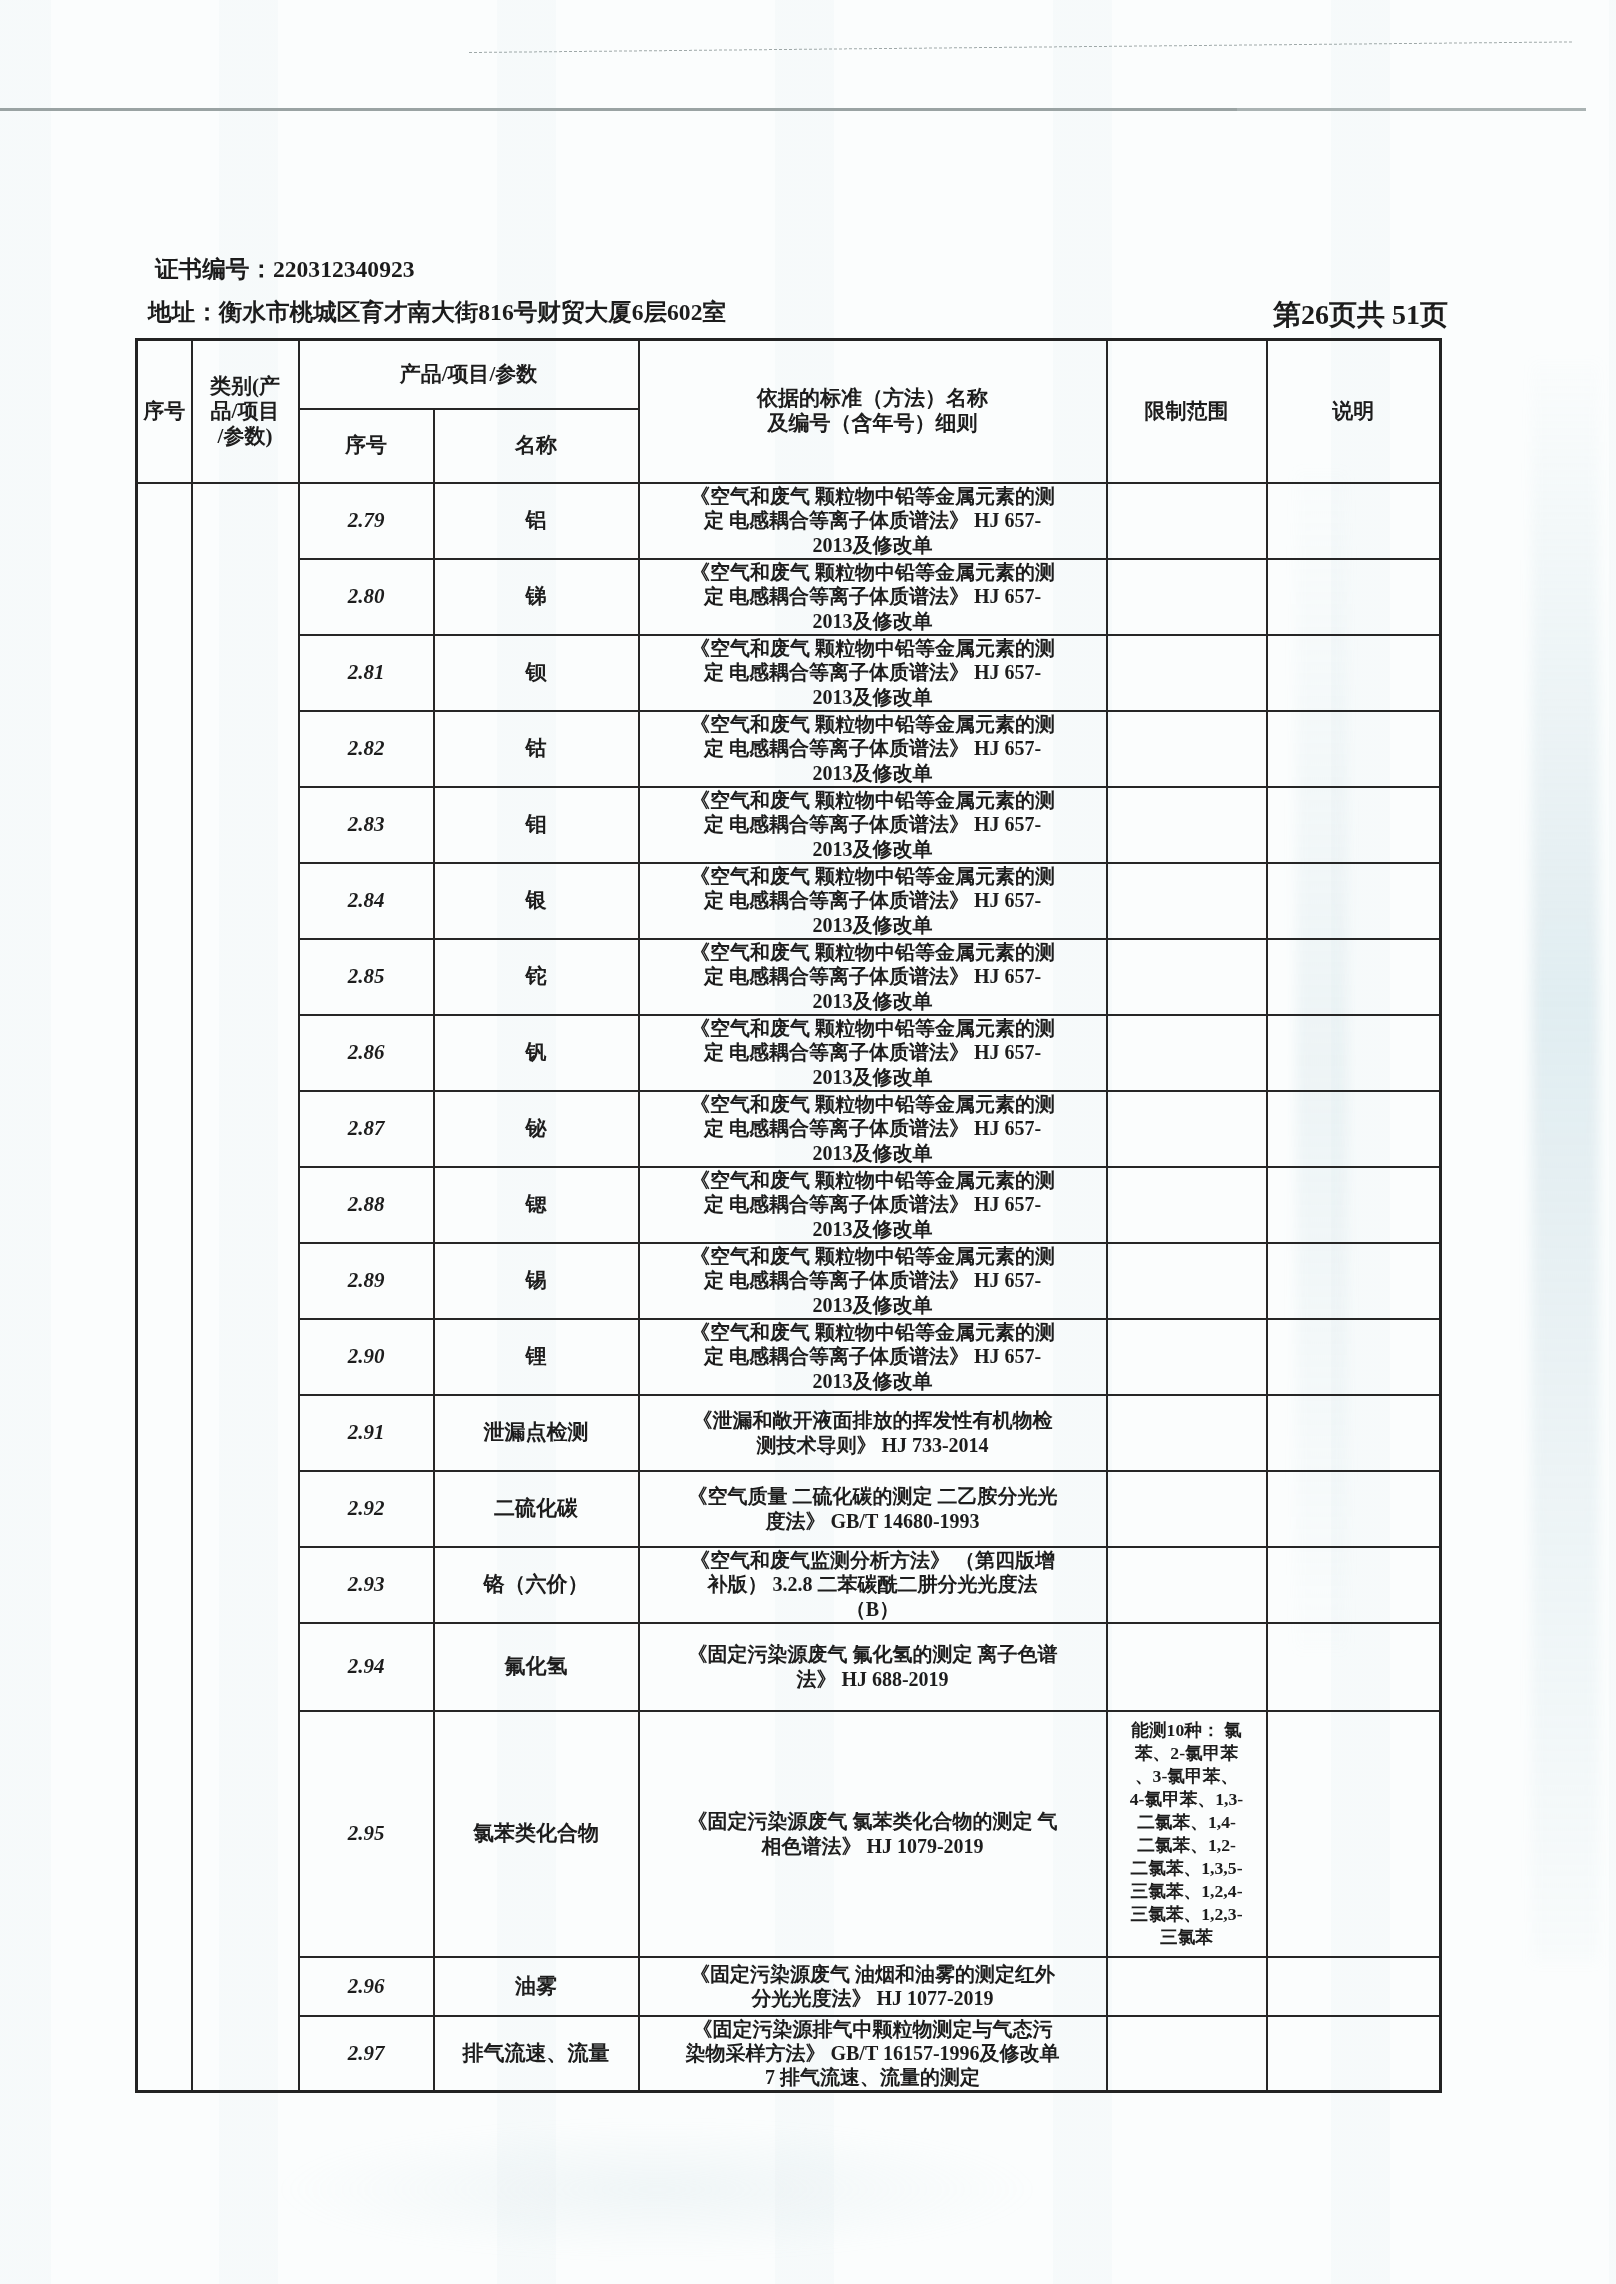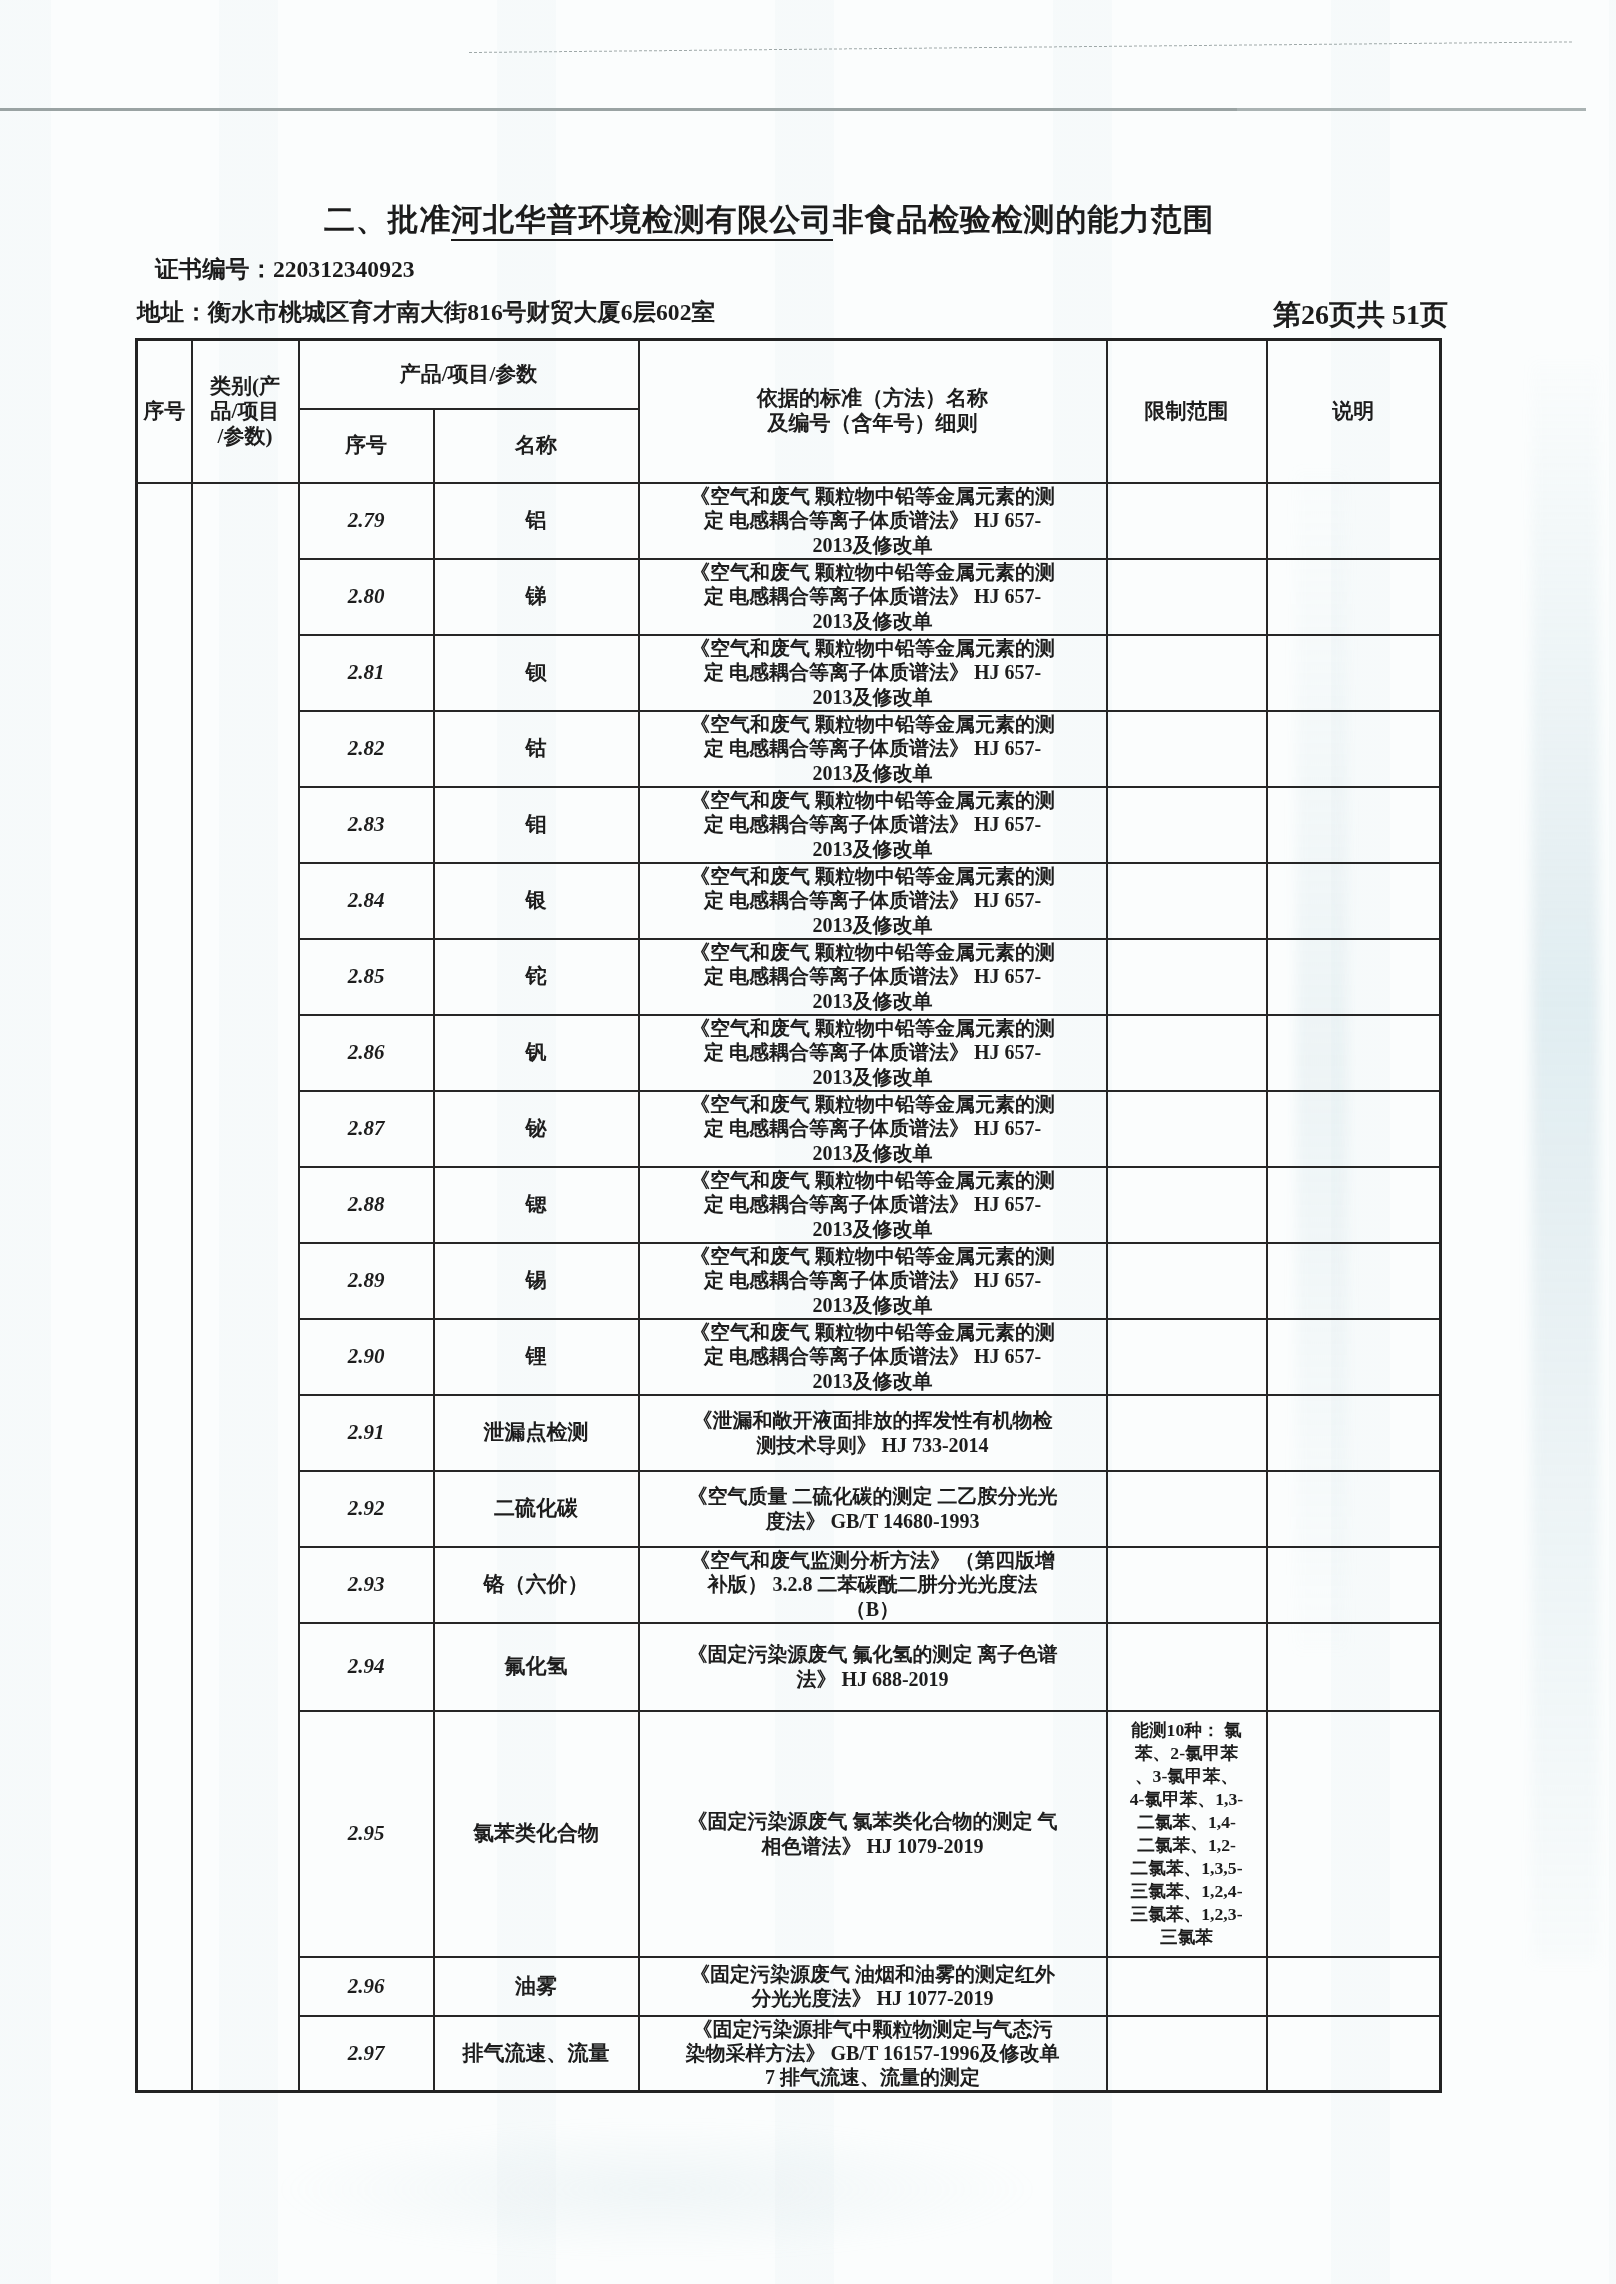--- a/index.html
+++ b/index.html
@@ -42,21 +42,21 @@
   }
 
   .title{
     position:absolute;left:324px;top:199px;
     font-size:31px;font-weight:700;letter-spacing:0.8px;white-space:nowrap;
   }
   .title .u{border-bottom:2.5px solid #1b1b1b;padding-bottom:1.7px;}
 
   .meta-line{position:absolute;font-size:23.6px;font-weight:700;white-space:nowrap;}
   .cert{left:155px;top:253px;}
-  .addr{left:137px;top:296px;}
+  .addr{left:148px;top:296px;}
   .page-ind{position:absolute;left:1273px;top:296px;font-size:28px;font-weight:700;white-space:nowrap;}
 
   table.cap{
     position:absolute;left:135px;top:338px;
     width:1303px;border-collapse:collapse;table-layout:fixed;
     border:3.4px solid #232323;
   }
   .cap th,.cap td{
     border:2.5px solid #262626;
     font-weight:700;color:#1d1d1d;
@@ -76,21 +76,20 @@
 <body>
 
 <div class="canvas">
 
   <div class="streak a"></div>
   <div class="streak b"></div>
   <div class="streak c"></div>
   <div class="artifact-dash"></div>
   <div class="artifact-line"></div>
 
-  <div class="title"><span>二、批准</span><span class="u">河北华普环境检测有限公司</span><span>非食品检验检测的能力范围</span></div>
 
   <div class="meta-line cert"><span>证书编号：</span><span>220312340923</span></div>
 
   <div class="meta-line addr"><span>地址：</span><span>衡水市桃城区育才南大街816号财贸大厦6层602室</span></div>
 
   <div class="page-ind">第26页共 51页</div>
 
   <table class="cap">
     <colgroup>
       <col class="w-seq">

